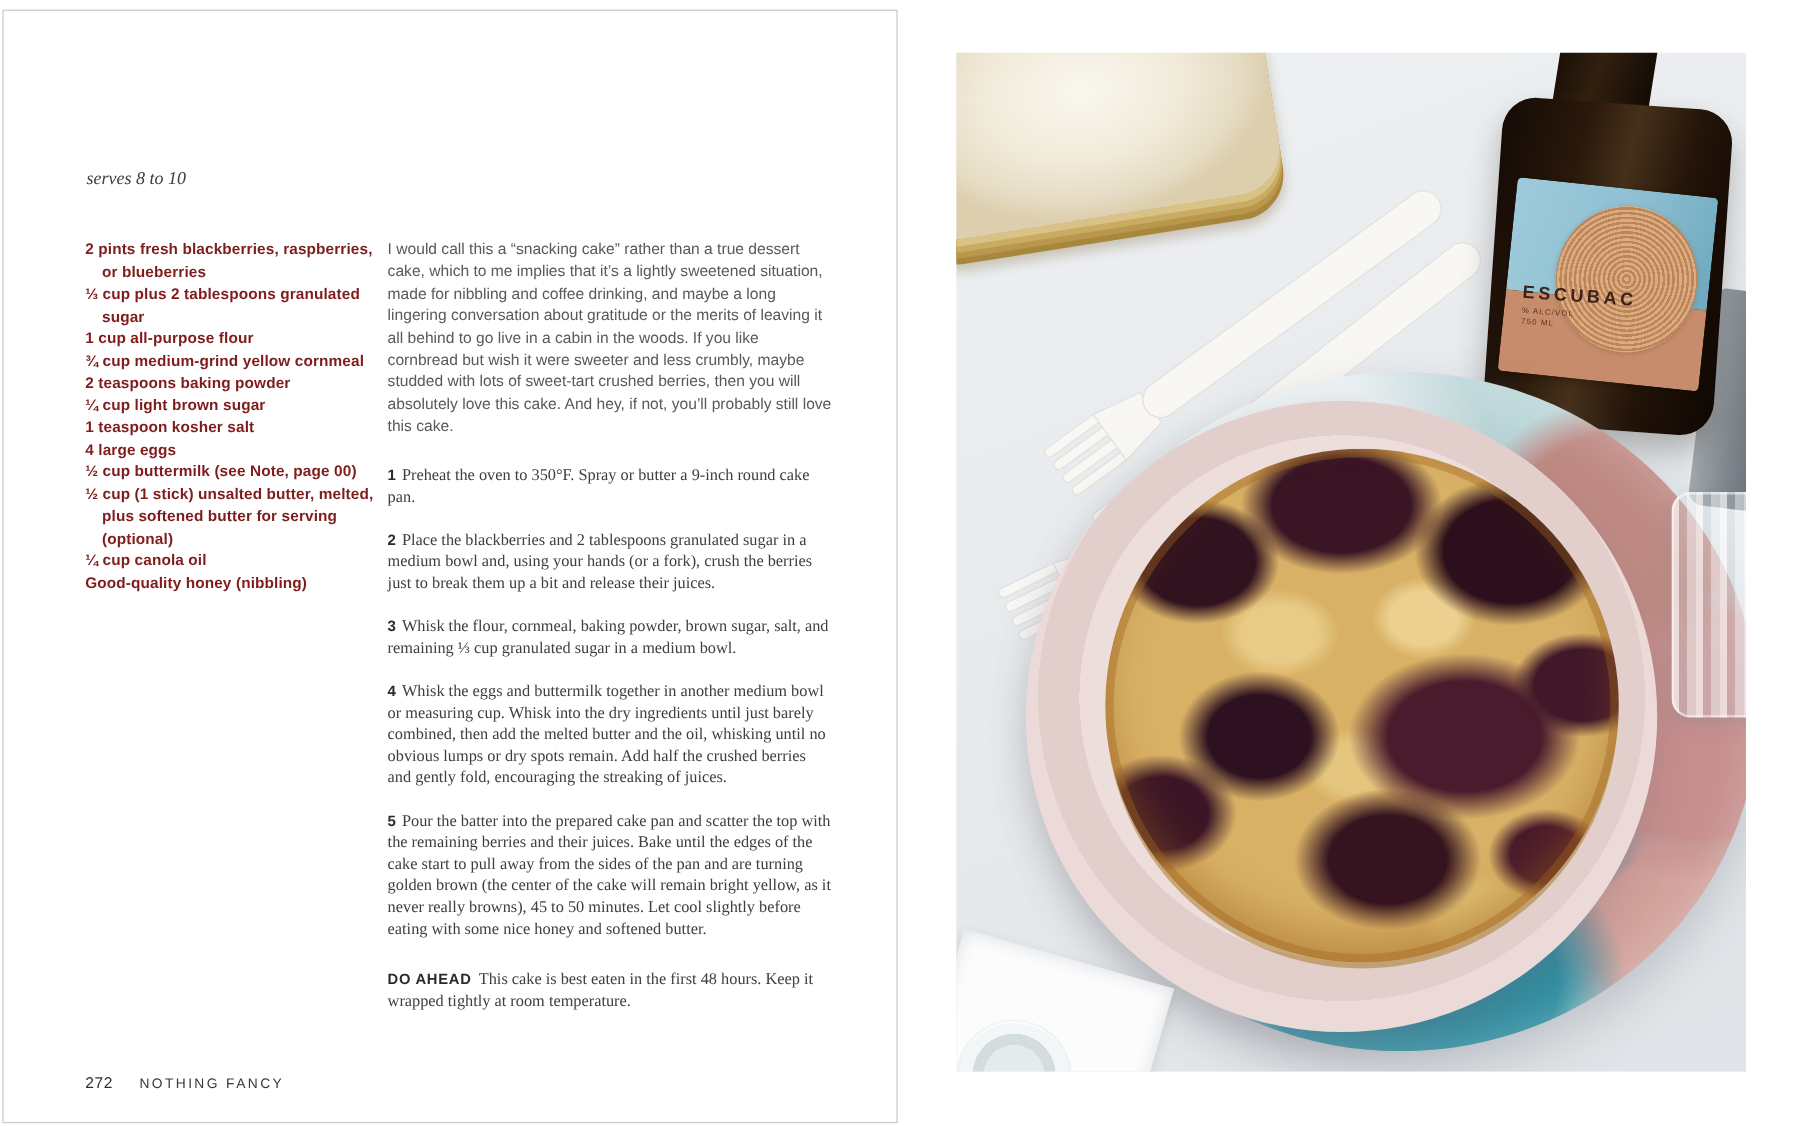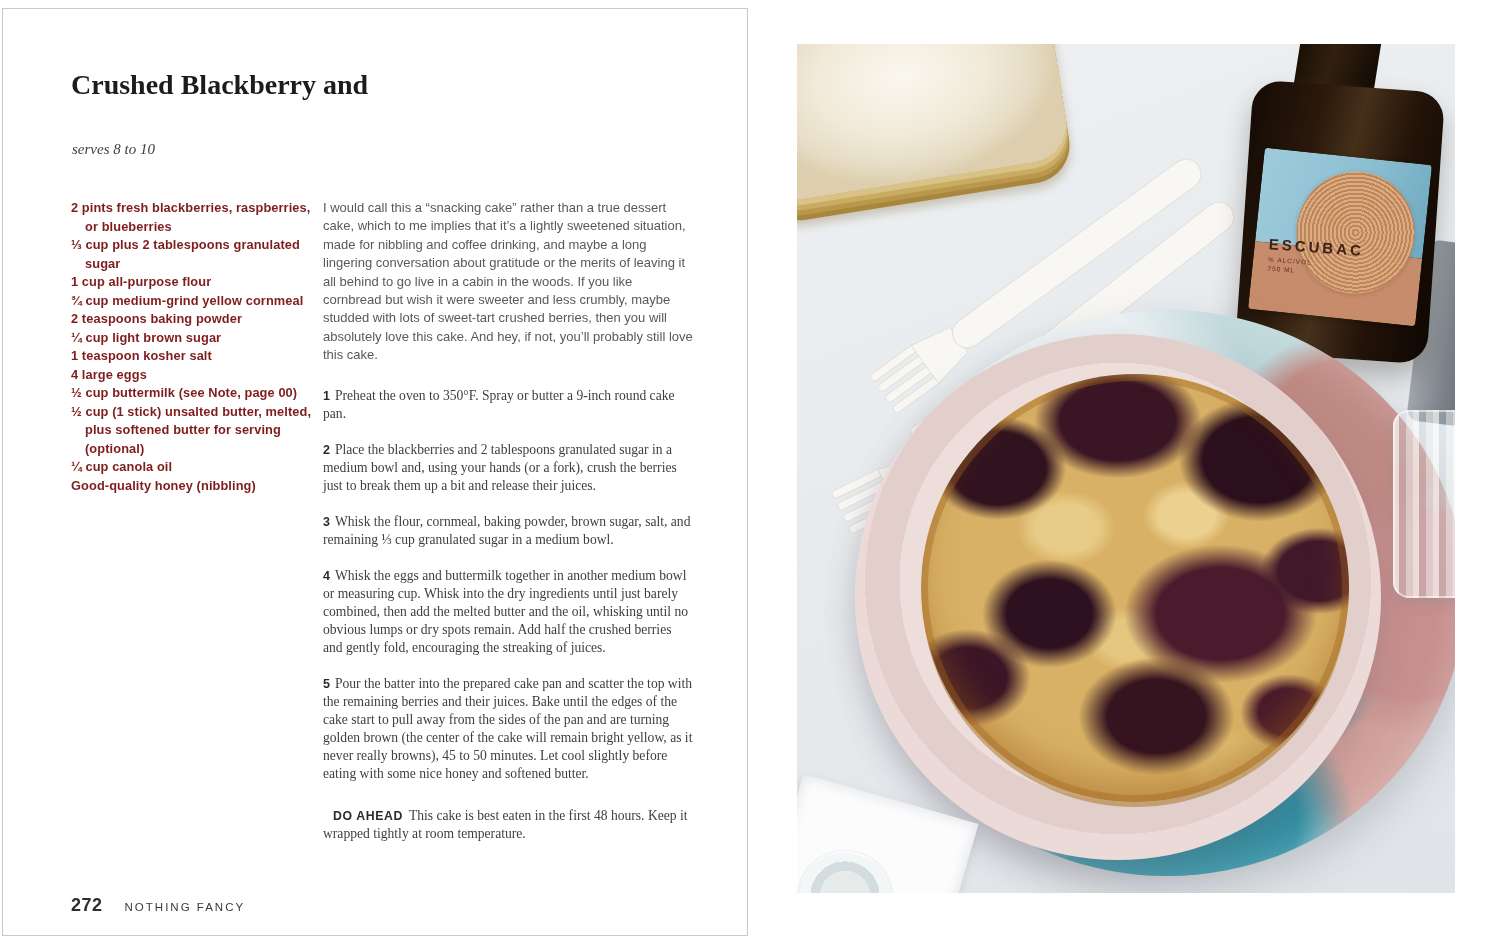--- a/index.html
+++ b/index.html
@@ -18,23 +18,23 @@
   .ing{padding-left:14px;text-indent:-14px;}
   .bodycol{position:absolute;left:320px;top:190px;width:370px;}
   .intro{font-size:13px;line-height:18.4px;color:#58595b;margin:0 0 22px 0;}
   .step{font-family:"Liberation Serif",serif;font-size:13.6px;line-height:18px;
     color:#3e3e3e;margin:0 0 18px 0;}
   .step .num{font-family:"Liberation Sans",sans-serif;font-weight:700;font-size:12.5px;
     color:#2b2b2b;margin-right:5px;}
   .doahead{font-family:"Liberation Serif",serif;font-size:13.6px;line-height:18px;
     color:#3e3e3e;margin:24px 0 0 0;}
   .da-label{font-family:"Liberation Sans",sans-serif;font-weight:700;font-size:12.3px;
-    letter-spacing:.6px;color:#2b2b2b;margin-right:6px;margin-left:10px;}
+    letter-spacing:.6px;color:#2b2b2b;margin-right:6px;}
   .footer{position:absolute;left:68px;top:886px;display:flex;align-items:baseline;gap:22px;}
-  .pagenum{font-weight:700;font-size:18px;letter-spacing:.5px;color:#2e2e2e;}
+  .pagenum{font-weight:400;font-size:13px;letter-spacing:.5px;color:#2e2e2e;}
   .booktitle{font-size:11.5px;letter-spacing:2px;color:#3a3a3a;font-weight:500;}
 
   
   .photo{position:absolute;left:797px;top:44px;width:658px;height:849px;overflow:hidden;
     background:linear-gradient(160deg,#eef0f2 0%,#e8ebee 45%,#e0e4e8 100%);}
   
   .plate-stack{position:absolute;left:-52px;top:-74px;width:312px;height:212px;
     transform:rotate(-9deg);border-radius:38px;
     background:radial-gradient(closest-side,#faf7ef 0%,#f1ead9 55%,#e6dcc4 85%,#ddcfae 100%);
     box-shadow:0 6px 0 #d9c286,0 11px 0 #c9ab62,0 16px 0 #b9984e,0 21px 0 #a8863e,
@@ -117,21 +117,20 @@
       rgba(242,246,246,.95) 52% 68%,rgba(212,222,226,.85) 68% 100%);
     box-shadow:inset 0 0 0 3px rgba(255,255,255,.6);}
 </style>
 </head>
 <body>
 
 <div class="stage">
 
   <div class="left-page">
     <div class="title">
-      <div>Crushed Blackberry and</div>
     </div>
     <div class="serves">serves 8 to 10</div>
 
     <div class="ingredients">
       <div class="ing">2 pints fresh blackberries, raspberries, or blueberries</div>
       <div class="ing">⅓ cup plus 2 tablespoons granulated sugar</div>
       <div class="ing">1 cup all-purpose flour</div>
       <div class="ing">¾ cup medium-grind yellow cornmeal</div>
       <div class="ing">2 teaspoons baking powder</div>
       <div class="ing">¼ cup light brown sugar</div>

